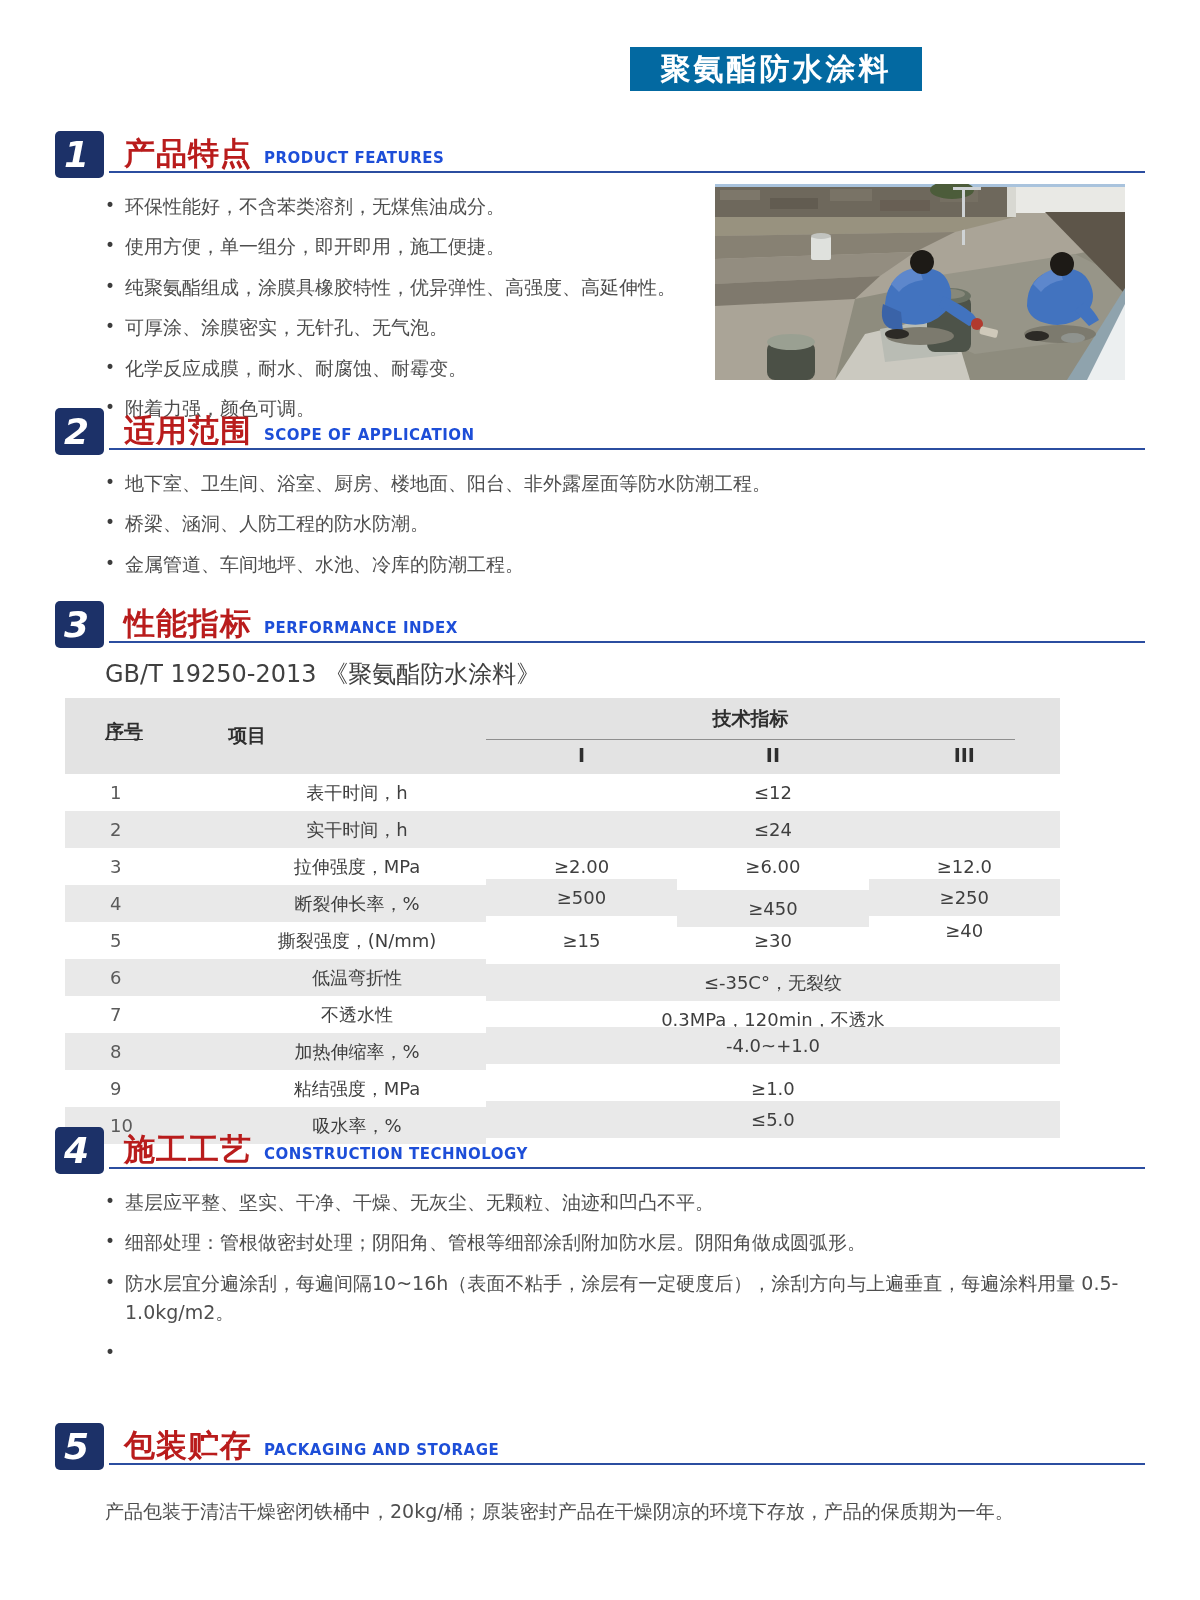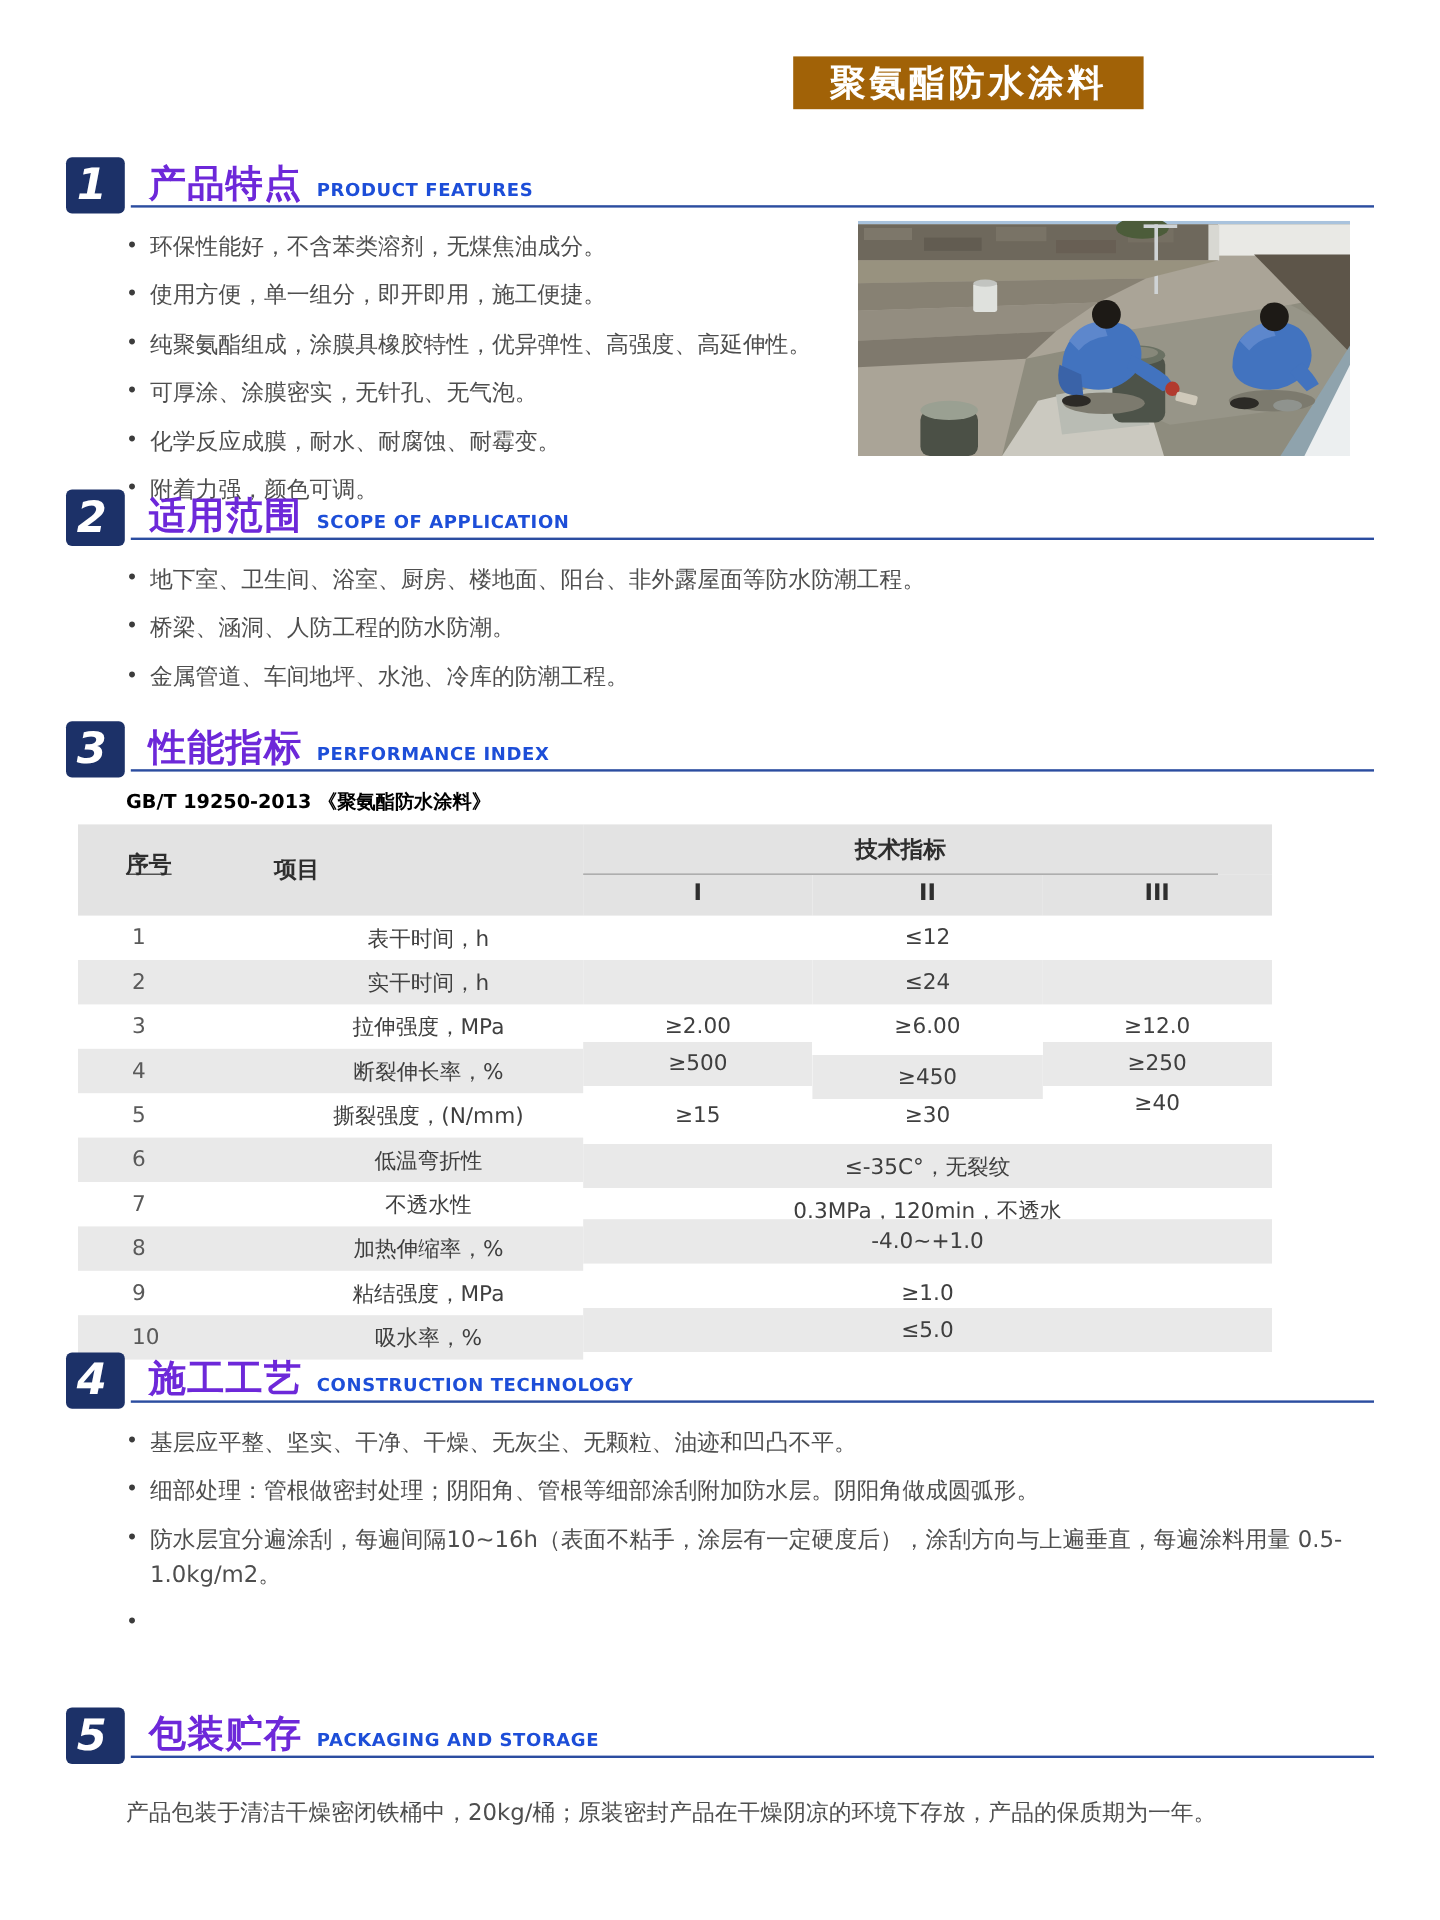--- a/index.html
+++ b/index.html
@@ -9,24 +9,24 @@
     font-family:"DejaVu Sans","Liberation Sans",sans-serif;
     color:#4a4a4a;
     overflow:hidden;
   }
   .page { width:1200px; height:1600px; position:relative; }
 
   
   .banner {
     position:absolute; left:630px; top:47px;
     width:292px; height:44px;
-    background:#a16207;
+    background:#0369a1;
     color:#ffffff;
     font-size:30px; font-weight:bold; letter-spacing:3px;
-    display:flex; align-items:center; justify-content:center;margin-left:31px;
+    display:flex; align-items:center; justify-content:center;
   }
 
   
   .section { position:absolute; left:0; width:1200px; }
   .sec-header {
     position:relative;
     margin:0 55px;
     height:52px;
     display:flex; align-items:flex-end;
   }
@@ -37,21 +37,21 @@
   .num-box {
     position:relative; z-index:2;
     width:49px; height:47px;
     background:#1c3168; color:#ffffff;
     border-radius:5px;
     font-size:36px; font-weight:bold; font-style:italic;
     display:flex; align-items:center; justify-content:center;
     padding-right:6px;
   }
   .hdr-cn {
-    font-size:31px; font-weight:bold; color:#6d28d9;
+    font-size:31px; font-weight:bold; color:#b91c1c;
     margin-left:20px; line-height:1.1; padding-bottom:8px;
     letter-spacing:1px;
   }
   .hdr-en {
     font-size:15px; font-weight:bold; color:#1d4ed8;
     margin-left:12px; padding-bottom:11px; letter-spacing:0.5px;
   }
 
   
   .bullets { list-style:none; margin:14px 0 0 105px; }
@@ -72,21 +72,21 @@
   .photo {
     margin-top:6px;
     width:410px; height:196px;
     flex:0 0 410px;
     overflow:hidden;
   }
 
   
   .std-line {
     margin:10px 0 0 105px;
-    font-size:16px; font-weight:bold; color:#000000;
+    font-size:24px; font-weight:normal; color:#404040;
   }
   table.spec {
     margin:8px 0 0 65px;
     width:995px;
     border-collapse:collapse;
     font-size:18px; color:#3f3f3f;
     table-layout:fixed;
   }
   table.spec col.c-no   { width:135px; }
   table.spec col.c-item { width:285px; }

